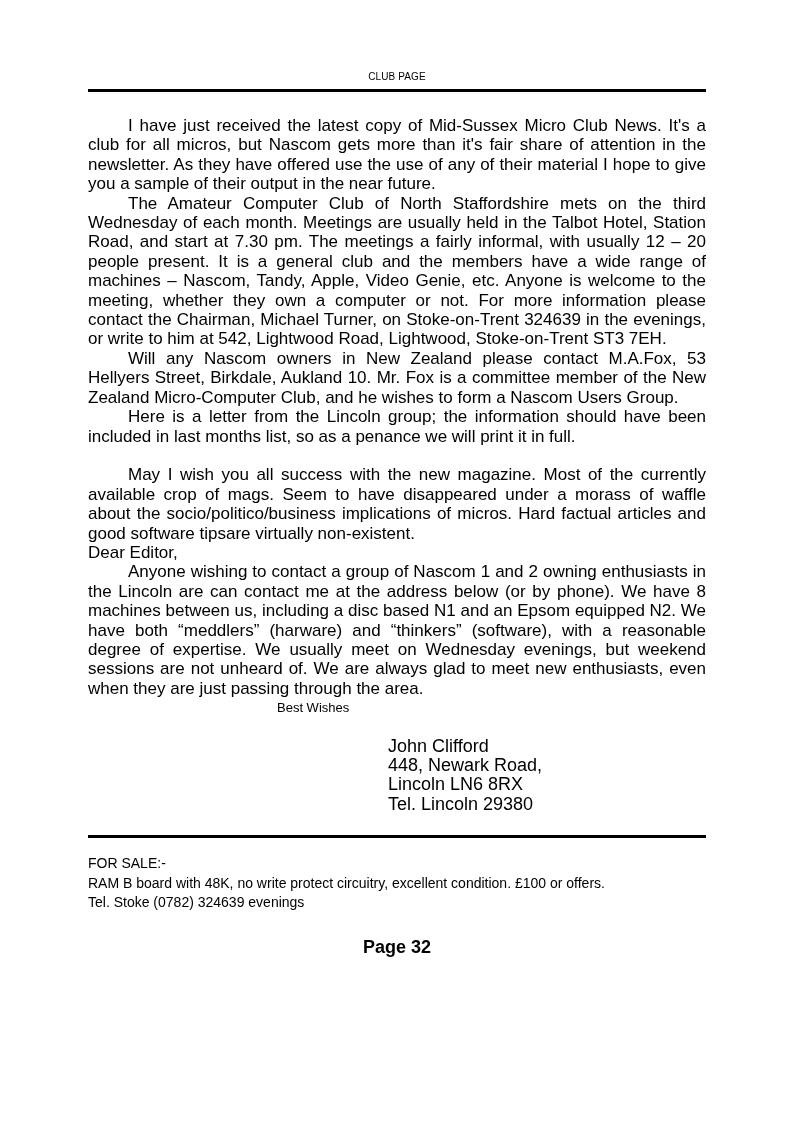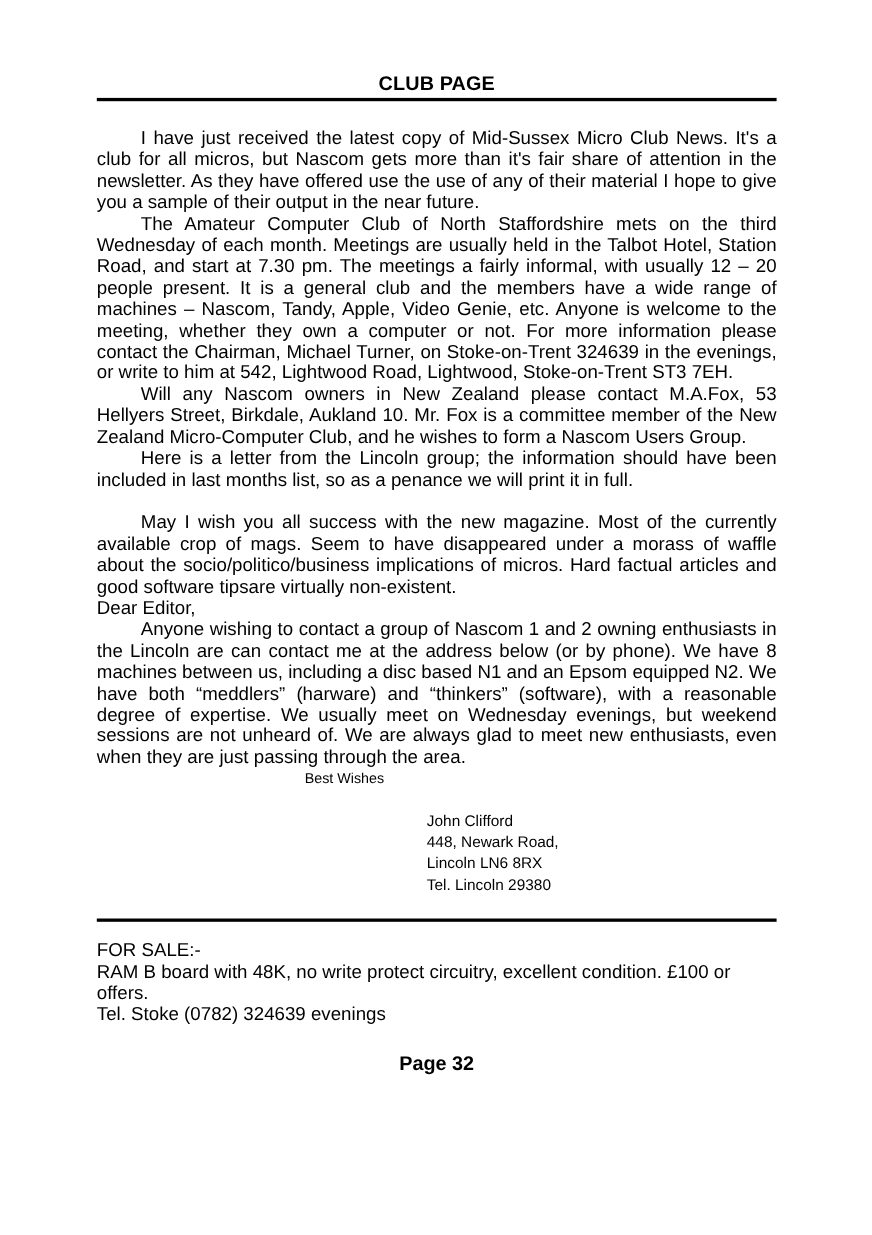--- a/index.html
+++ b/index.html
@@ -25,22 +25,22 @@
     top: 0;
     width: 618px;
   }
 
   
   .page-header {
     padding-top: 68px;
   }
   .header-title {
     text-align: center;
-    font-size: 18px;
-    font-weight: bold;
+    font-size: 10px;
+    font-weight: normal;
     letter-spacing: 0.1px;
     line-height: 17px;
   }
   .rule {
     height: 3px;
     background: #000000;
     margin-top: 4px;
   }
   .rule-bottom {
     height: 3px;
@@ -74,34 +74,34 @@
   
   .closing {
     margin: 0;
     font-size: 13px;
     line-height: 19.4px;
     text-indent: 189px;
   }
   .signature {
     margin-top: 19px;
     margin-left: 300px;
-    font-size: 14px;
+    font-size: 18px;
     line-height: 19.4px;
   }
   .signature div {
     white-space: pre;
   }
 
   
   .footer-rule-wrap {
     margin-top: 21px;
   }
   .forsale {
     margin-top: 16px;
-    font-size: 17px;
+    font-size: 14px;
     line-height: 19.4px;
   }
   .forsale div {
     white-space: normal;
   }
   .page-number {
     margin-top: 26px;
     text-align: center;
     font-size: 18px;
     font-weight: bold;

